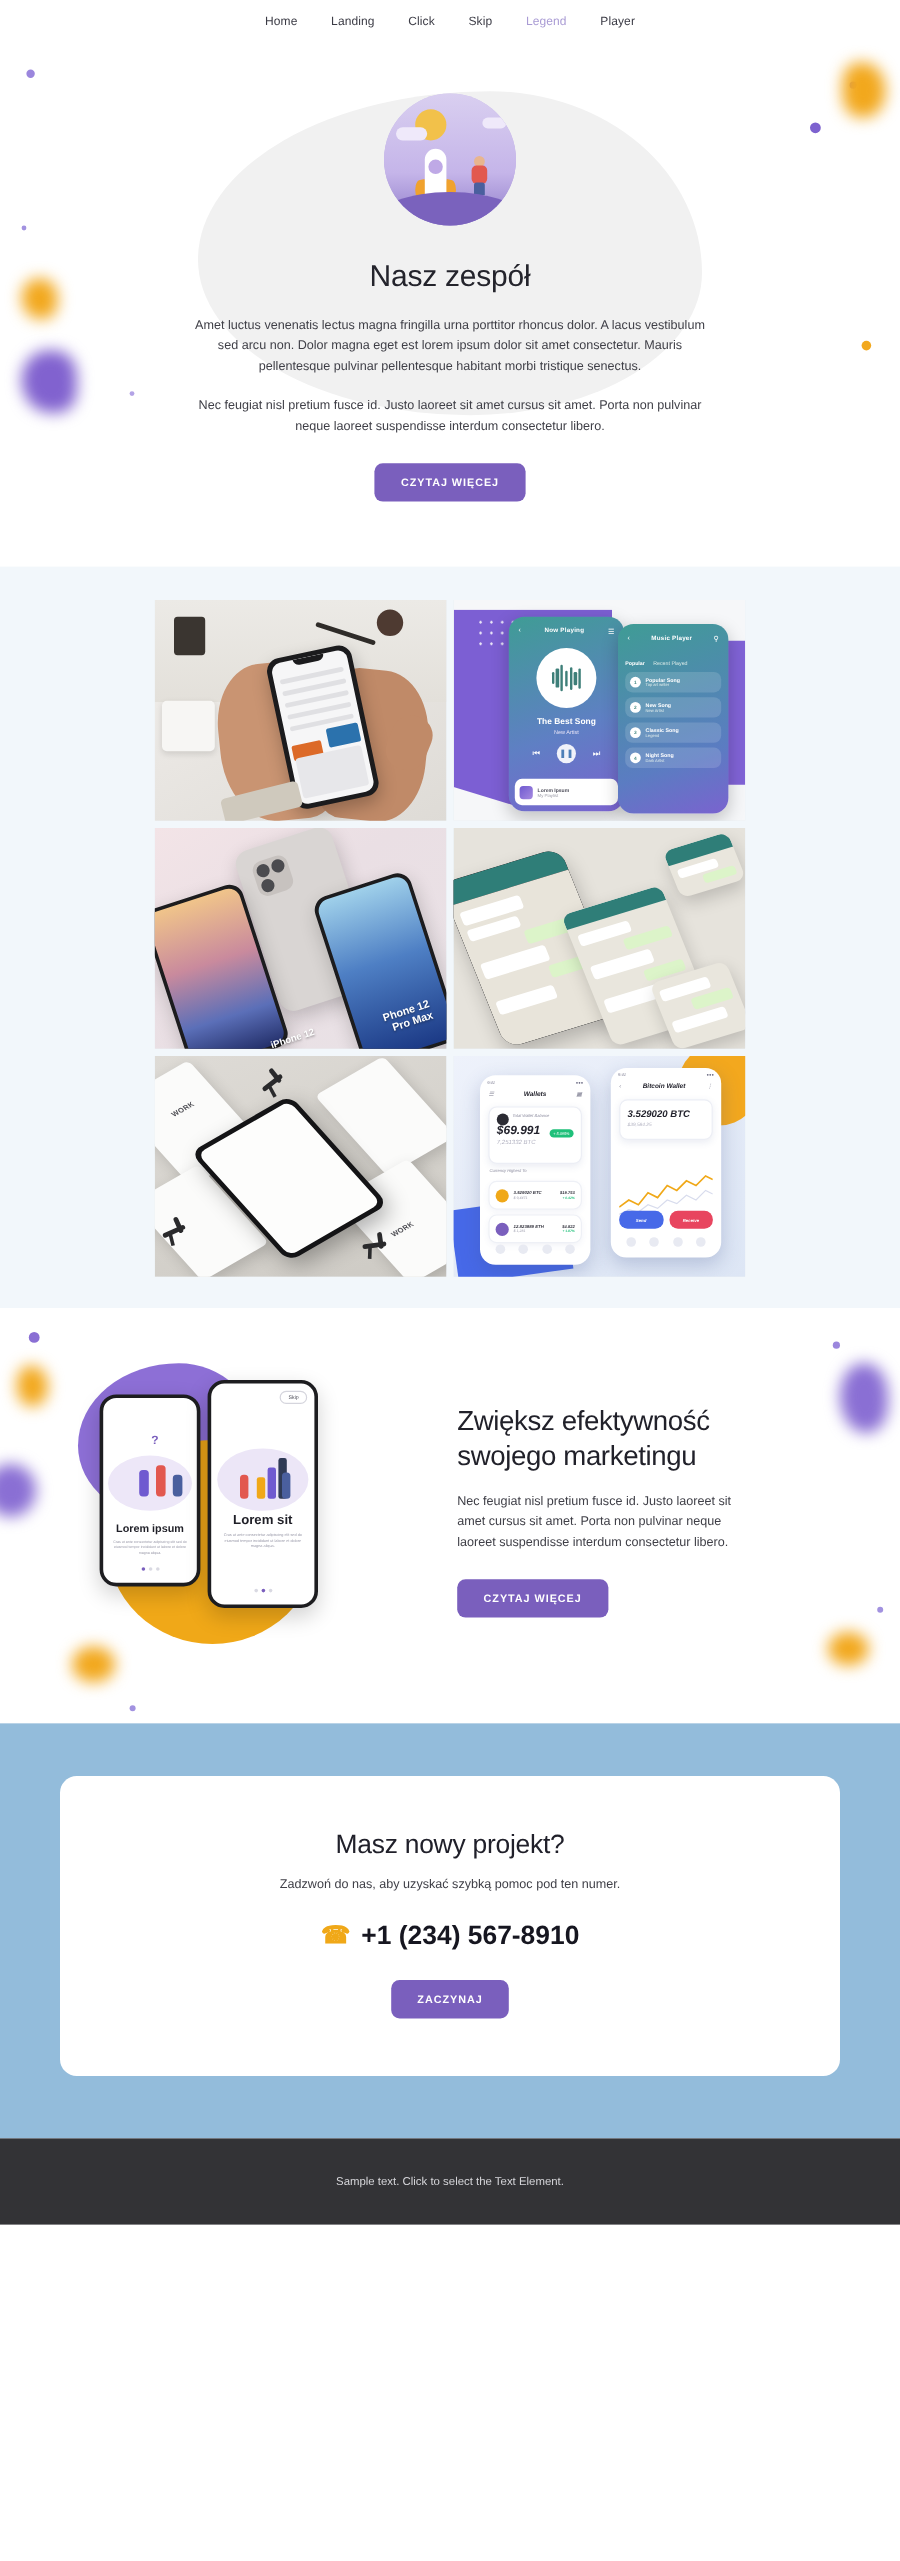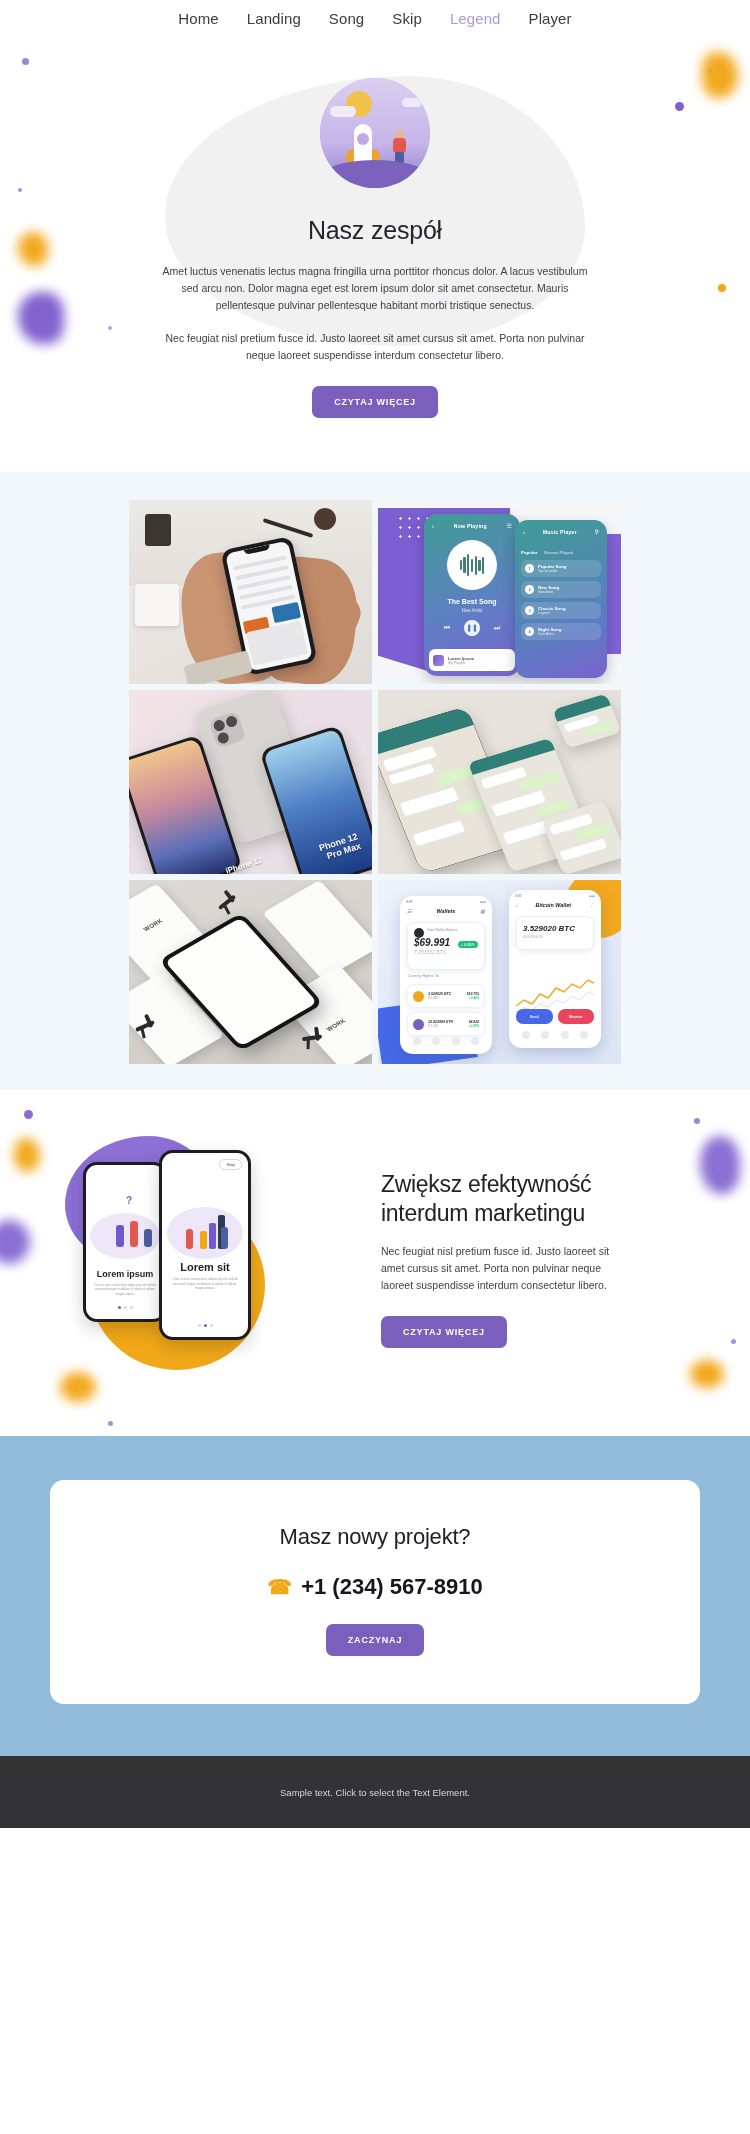--- a/index.html
+++ b/index.html
@@ -18,21 +18,21 @@
     height: 36px;
     display: flex;
     align-items: center;
     justify-content: center;
     gap: 28px;
     background: #ffffff;
     position: relative;
     z-index: 40;
   }
   .nav a {
-    font-size: 15px;
+    font-size: 10px;
     color: #3b3b45;
     text-decoration: none;
     letter-spacing: .1px;
   }
   .nav a.active { color: #a99bd4; }
 
   
   .hero {
     position: relative;
     background: #ffffff;
@@ -269,21 +269,21 @@
   }
   .mk-inner { width: 640px; margin: 0 auto; display: flex; align-items: center; gap: 0; position: relative; z-index: 3; }
   .mk-left { width: 300px; position: relative; height: 230px; }
   .mk-purple-blob { position:absolute; left:10px; top:-8px; width:150px; height:132px; background:#8d6fd6; border-radius:56% 44% 48% 52% / 52% 48% 52% 48%; }
   .mk-orange-blob { position:absolute; left:34px; top:56px; width:176px; height:170px; background:#f0a818; border-radius:50%; }
   .mk-phone {
     position:absolute; background:#ffffff; border:3px solid #1d1d20; border-radius:14px;
     box-shadow:0 7px 18px rgba(0,0,0,.18); overflow:hidden;
   }
   .mk-p1 { left:28px; top:18px; width:84px; height:160px; }
-  .mk-p2 { left:104px; top:6px; width:92px; height:190px; }
+  .mk-p2 { left:118px; top:6px; width:92px; height:190px; }
   .mk-skip { position:absolute; right:6px; top:6px; border:1px solid #d5d5dd; border-radius:8px; font-size:4.4px; padding:2px 6px; color:#4d4d58; }
   .mk-illus { position:absolute; left:8px; right:8px; top:26px; height:72px; }
   .mk-ell { position:absolute; left:50%; transform:translateX(-50%); bottom:4px; width:70px; height:46px; border-radius:50%; background:#ede7f8; }
   .mk-title { position:absolute; left:0; right:0; top:108px; text-align:center; font-size:11px; font-weight:700; color:#1f1f27; }
   .mk-title-sm { position:absolute; left:0; right:0; top:104px; text-align:center; font-size:9px; font-weight:700; color:#1f1f27; }
   .mk-sub { position:absolute; left:10px; right:10px; top:124px; text-align:center; font-size:3.2px; color:#9b9baa; line-height:1.45; }
   .mk-sub-sm { position:absolute; left:8px; right:8px; top:118px; text-align:center; font-size:3px; color:#9b9baa; line-height:1.45; }
   .mk-dots { position:absolute; left:0; right:0; bottom:10px; display:flex; justify-content:center; gap:3px; }
   .mk-dots i { width:3px; height:3px; border-radius:50%; background:#d9d9e2; display:block; }
   .mk-dots i.on { background:#7a5fbd; }
@@ -340,21 +340,21 @@
   .footer span { color: #d6d6da; font-size: 9.5px; }
 </style>
 </head>
 <body>
 
 <div class="page">
 
   <nav class="nav">
     <a href="#">Home</a>
     <a href="#">Landing</a>
-    <a href="#">Song</a>
+    <a href="#">Click</a>
     <a href="#">Skip</a>
     <a href="#" class="active">Legend</a>
     <a href="#">Player</a>
   </nav>
 
   <section class="hero">
     <div class="hero-blob"></div>
 
     <div class="deco d-dot" style="left:22px;top:22px;width:7px;height:7px;background:#9b86dd;"></div>
     <div class="deco d-dot" style="left:18px;top:152px;width:4px;height:4px;background:#a292e0;"></div>
@@ -727,31 +727,32 @@
               <i></i>
               <i class="on"></i>
               <i></i>
             </div>
         </div>
       </div>
 
       <div class="mk-right">
         <h2>
           <span>Zwiększ efektywność</span><br>
-          <span>interdum marketingu</span>
+          <span>swojego marketingu</span>
         </h2>
         <p>Nec feugiat nisl pretium fusce id. Justo laoreet sit amet cursus sit amet. Porta non pulvinar neque laoreet suspendisse interdum consectetur libero.</p>
         <button class="btn">CZYTAJ WIĘCEJ</button>
       </div>
     </div>
   </section>
 
   <section class="cta-section">
     <div class="cta-card">
       <h2>Masz nowy projekt?</h2>
+      <div class="lead">Zadzwoń do nas, aby uzyskać szybką pomoc pod ten numer.</div>
       <div class="cta-phone">
         <span class="pico">☎</span>
         <span>+1 (234) 567-8910</span>
       </div>
       <button class="btn">ZACZYNAJ</button>
     </div>
   </section>
 
   <footer class="footer">
     <span>Sample text. Click to select the Text Element.</span>

